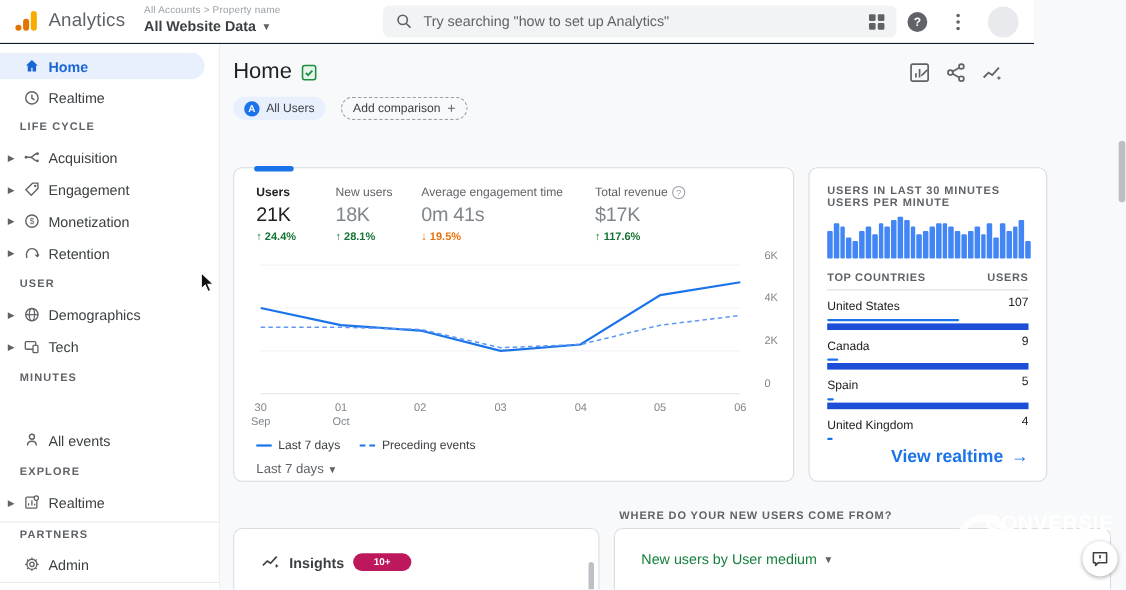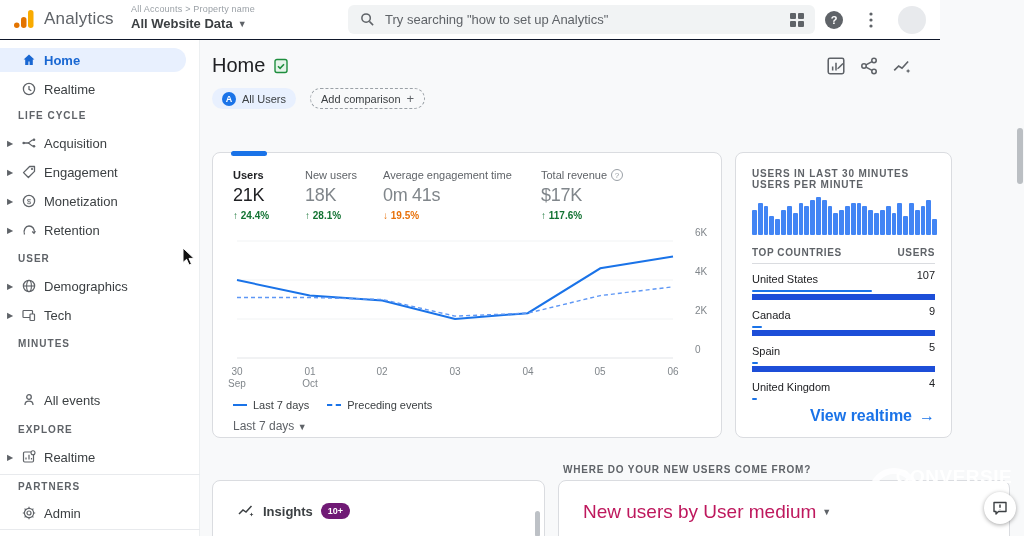--- a/index.html
+++ b/index.html
@@ -90,25 +90,25 @@
   .country-users { position:absolute; right:0; top:5px; font-size:11px; color:#202124; }
   .country-bar { position:absolute; left:0; bottom:2px; height:2px; background:#1a73e8; border-radius:1px; }
   .view-realtime { position:absolute; right:16px; bottom:12px; display:flex; align-items:center; gap:7px;
                    font-size:16px; font-weight:700; color:#1a73e8; cursor:pointer; }
 
   
   .section-label { position:absolute; left:363px; top:424px; font-size:10px; color:#5f6368; letter-spacing:.8px; font-weight:700; }
   .insights-card { left:12px; top:440px; width:333px; height:90px; }
   .insights-head { display:flex; align-items:flex-end; gap:8px; padding:20px 0 0 24px; }
   .insights-title { font-size:13px; color:#3c4043; font-weight:700; }
-  .insights-badge { background:#701a75; color:#fff; font-size:9px; font-weight:700; border-radius:10px; padding:3px 7px; }
+  .insights-badge { background:#be185d; color:#fff; font-size:9px; font-weight:700; border-radius:10px; padding:3px 19px; }
   .insights-scroll { position:absolute; right:4px; top:30px; width:5px; height:26px; background:#bdc1c6; border-radius:3px; }
   .newusers-card { left:358px; top:440px; width:452px; height:90px; }
   .newusers-head { display:flex; align-items:center; gap:6px; padding:20px 0 0 24px; }
-  .newusers-title { font-size:19px; color:#be185d; }
+  .newusers-title { font-size:13px; color:#15803d; }
 
   
   .watermark { position:absolute; left:888px; top:466px; width:132px; z-index:31; text-align:center;
                color:rgba(255,255,255,.93); font-weight:700; font-size:19px; line-height:21px;
                letter-spacing:.5px; pointer-events:none; }
   .wm-ring { position:absolute; left:869px; top:468px; width:50px; height:50px; border:6px solid rgba(255,255,255,.85);
              border-radius:50%; z-index:30; pointer-events:none; }
   .feedback-fab { position:absolute; right:8px; top:492px; width:32px; height:32px; border-radius:50%;
                   background:#fff; box-shadow:0 1px 4px rgba(0,0,0,.35); display:flex; align-items:center;
                   justify-content:center; z-index:40; cursor:pointer; }

